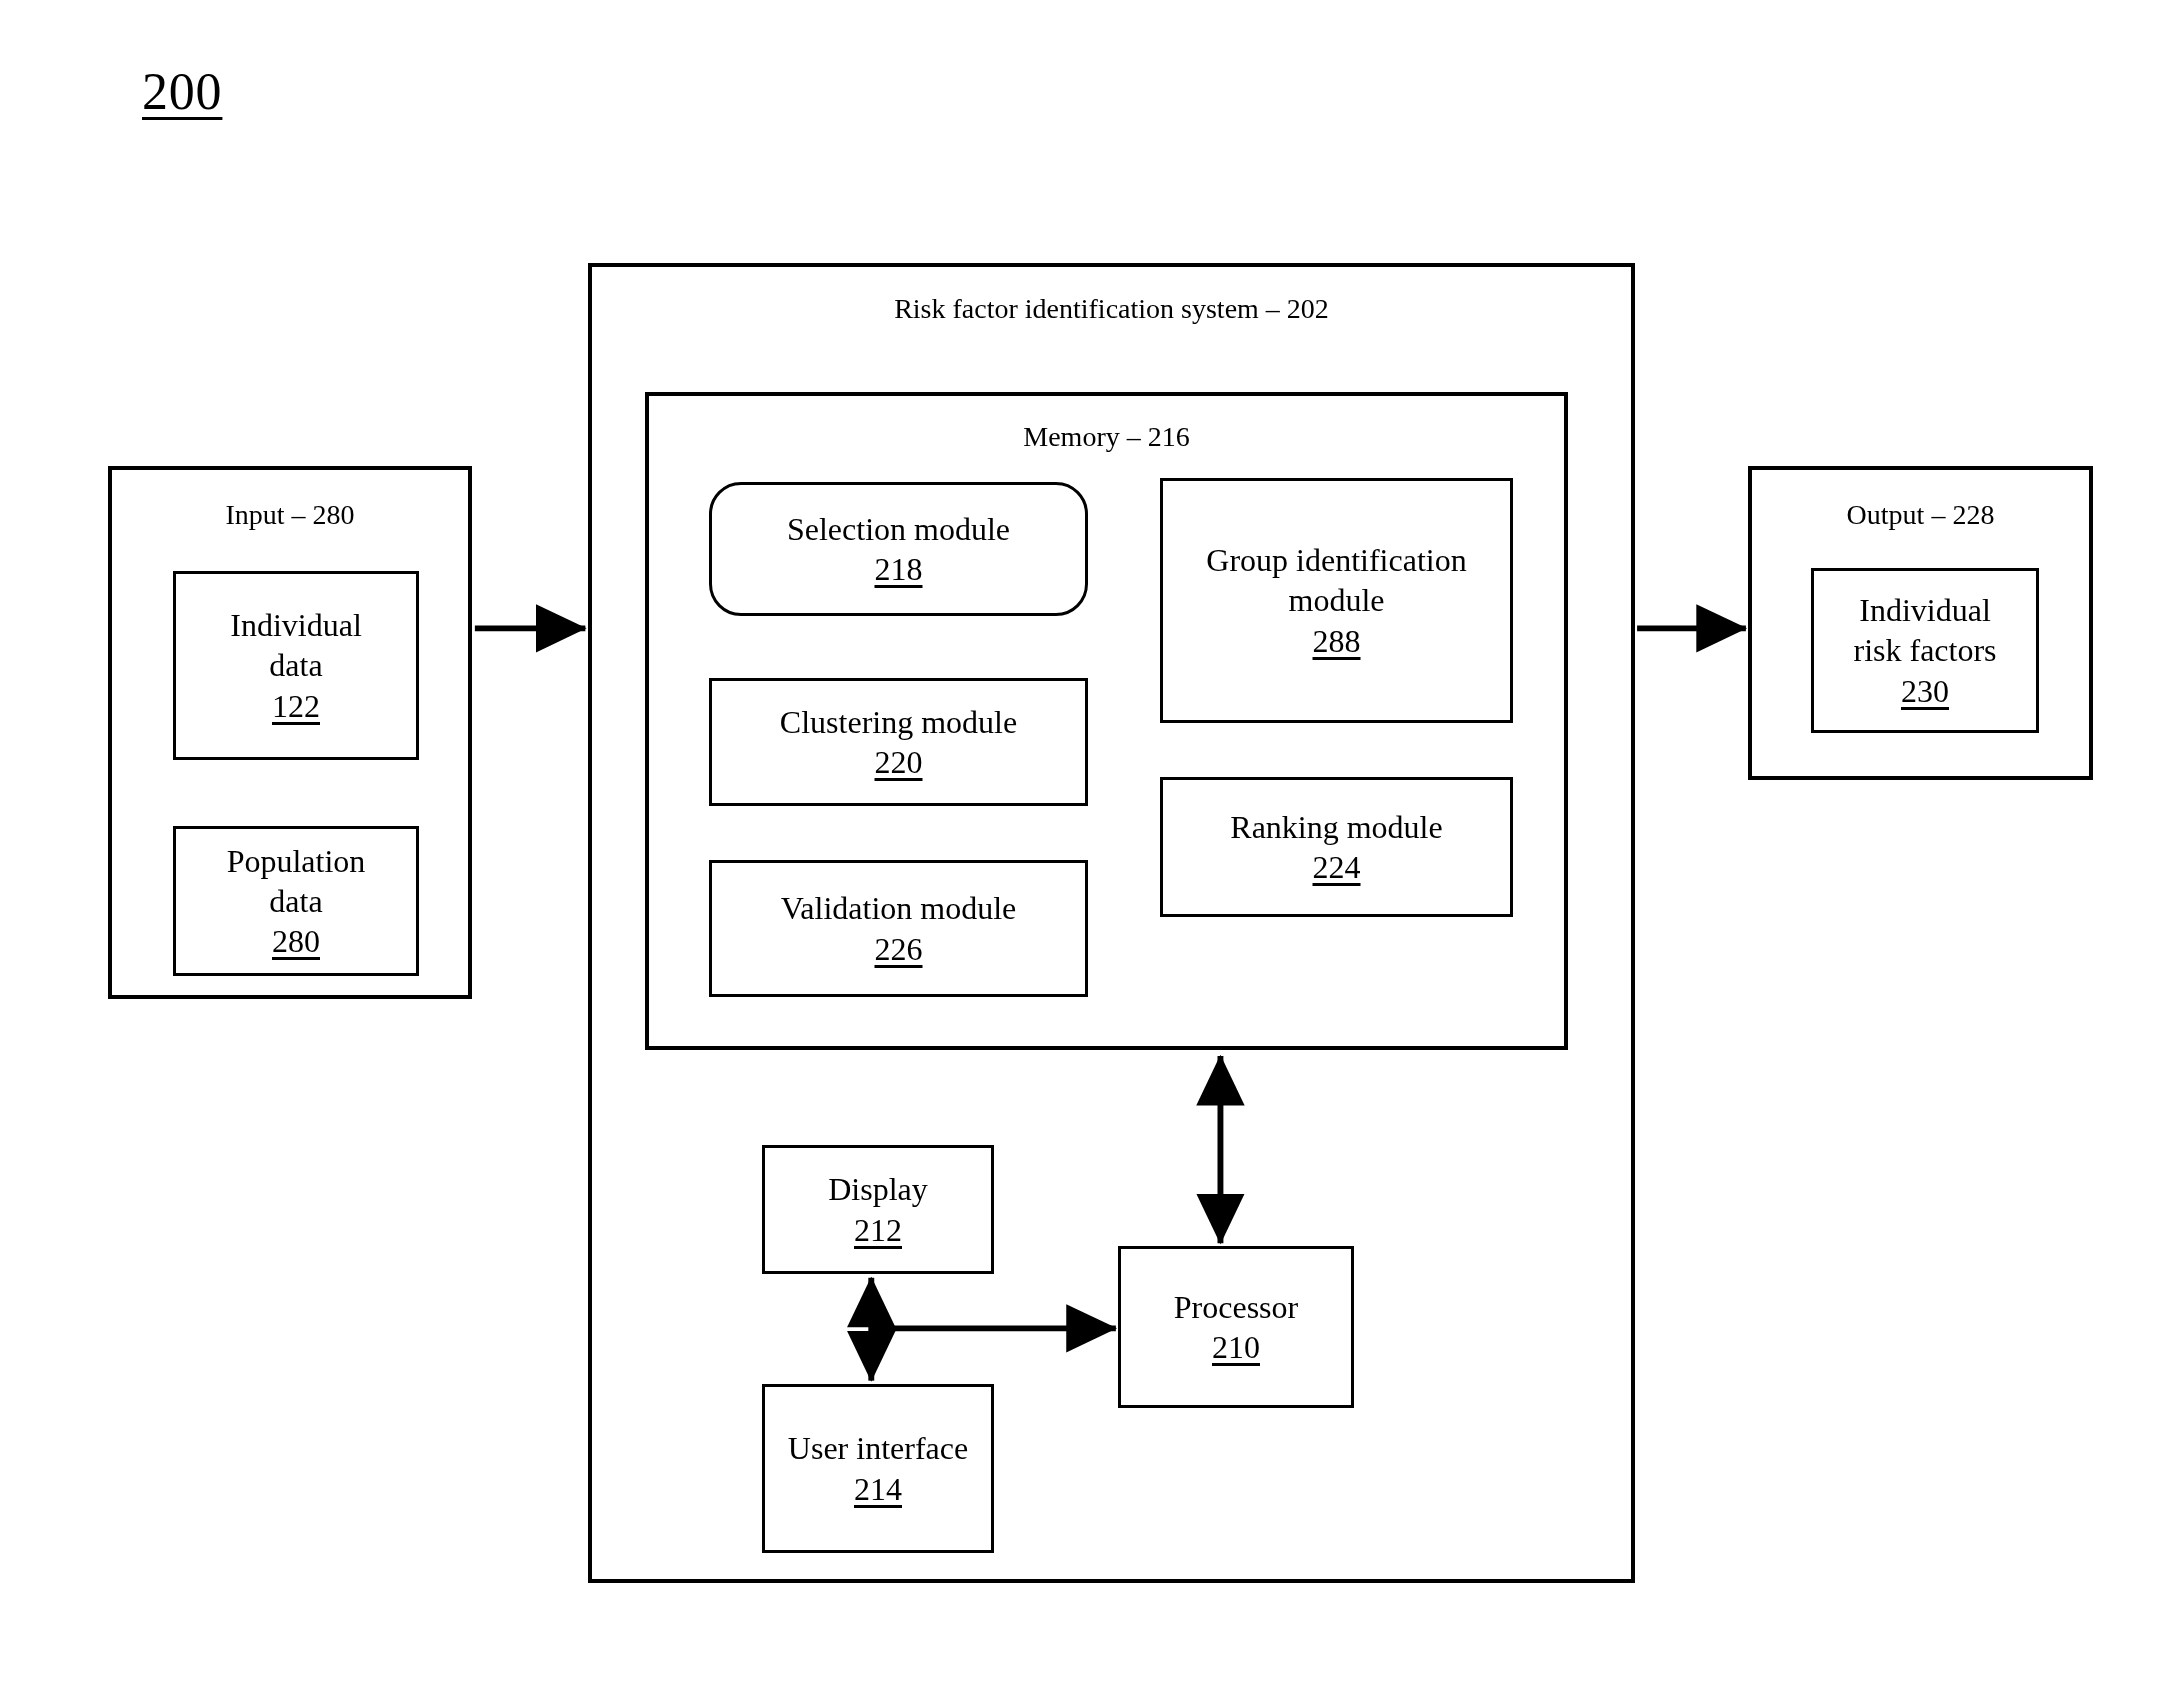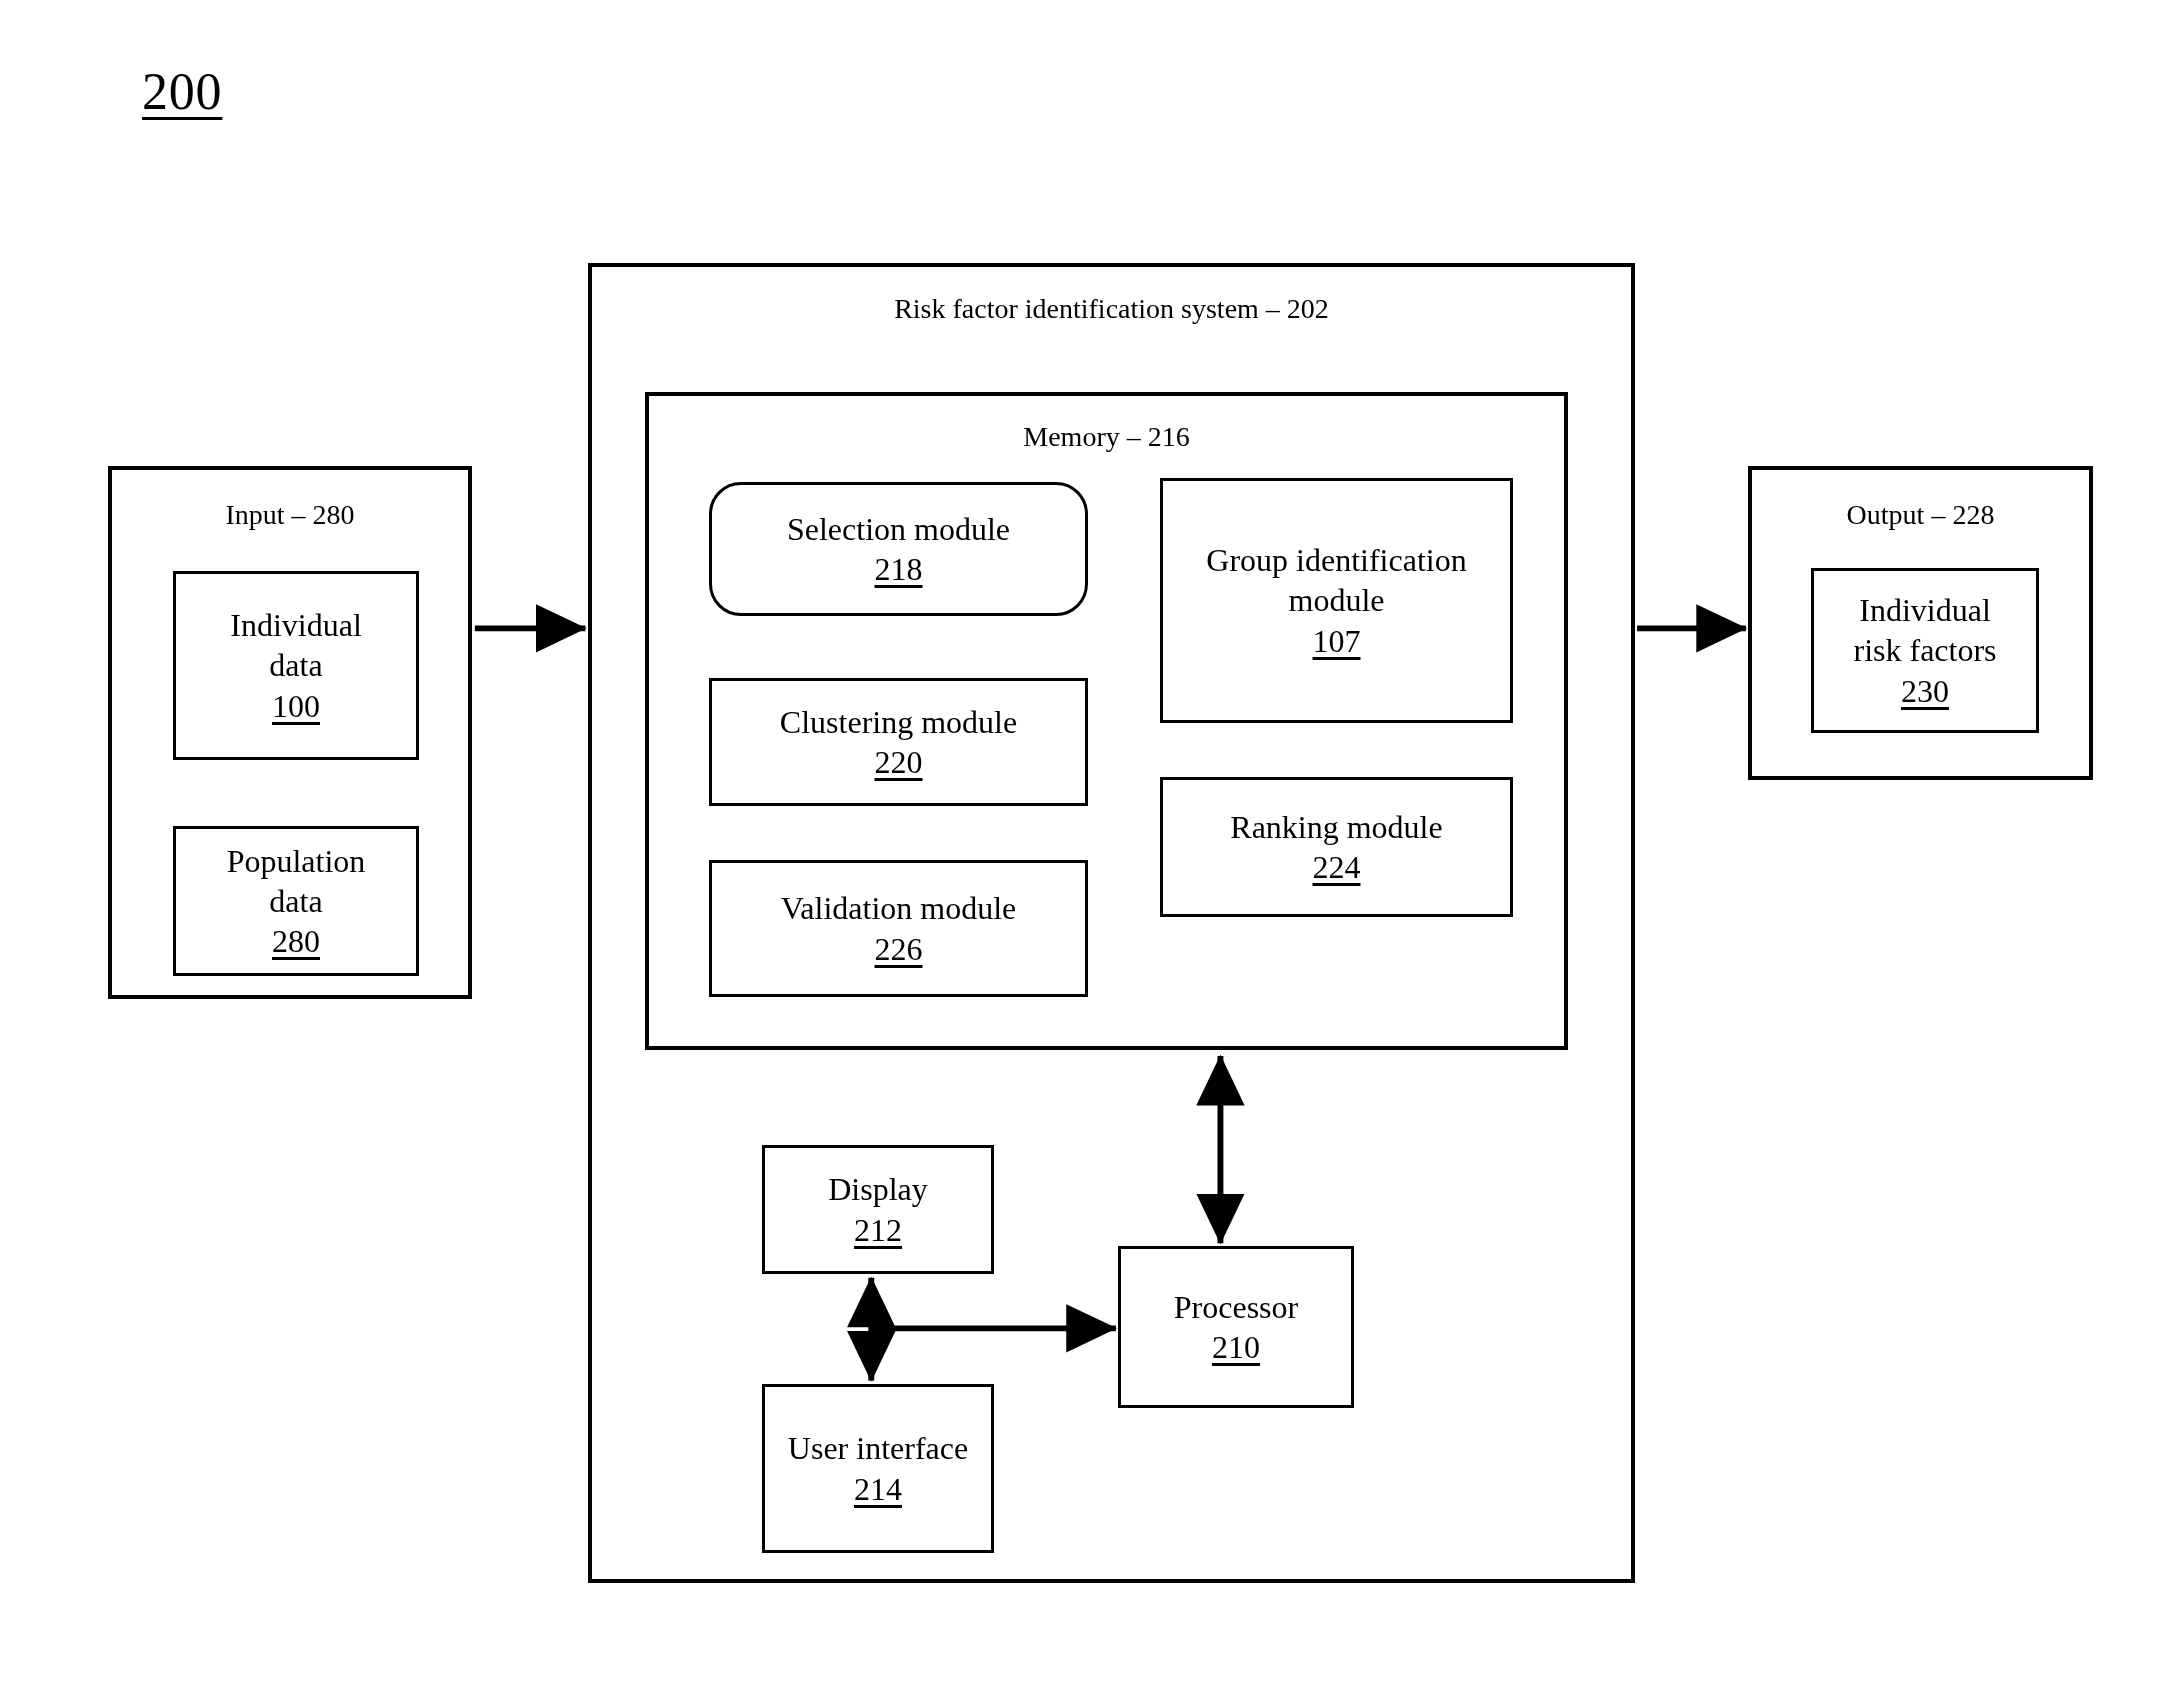--- a/index.html
+++ b/index.html
@@ -86,21 +86,21 @@
 
   <div class="fig-label" style="left:142px; top:66px;">200</div>
 
   <div class="box" style="left:108px; top:466px; width:364px; height:533px;">
     <div class="box-title" style="top:28px;">Input – 280</div>
 
     <div class="box thin" style="left:61px; top:101px; width:246px; height:189px;">
       <div class="center-wrap">
         <span>Individual</span>
         <span>data</span>
-        <span class="ref">100</span>
+        <span class="ref">122</span>
       </div>
     </div>
 
     <div class="box thin" style="left:61px; top:356px; width:246px; height:150px;">
       <div class="center-wrap">
         <span>Population</span>
         <span>data</span>
         <span class="ref">280</span>
       </div>
     </div>
@@ -131,21 +131,21 @@
   <div class="box thin" style="left:709px; top:860px; width:379px; height:137px;">
     <div class="center-wrap">
       <span>Validation module</span>
       <span class="ref">226</span>
     </div>
   </div>
 
   <div class="box thin" style="left:1160px; top:478px; width:353px; height:245px;">
     <div class="center-wrap">
       <span>Group identification module</span>
-      <span class="ref">107</span>
+      <span class="ref">288</span>
     </div>
   </div>
 
   <div class="box thin" style="left:1160px; top:777px; width:353px; height:140px;">
     <div class="center-wrap">
       <span>Ranking module</span>
       <span class="ref">224</span>
     </div>
   </div>
 

